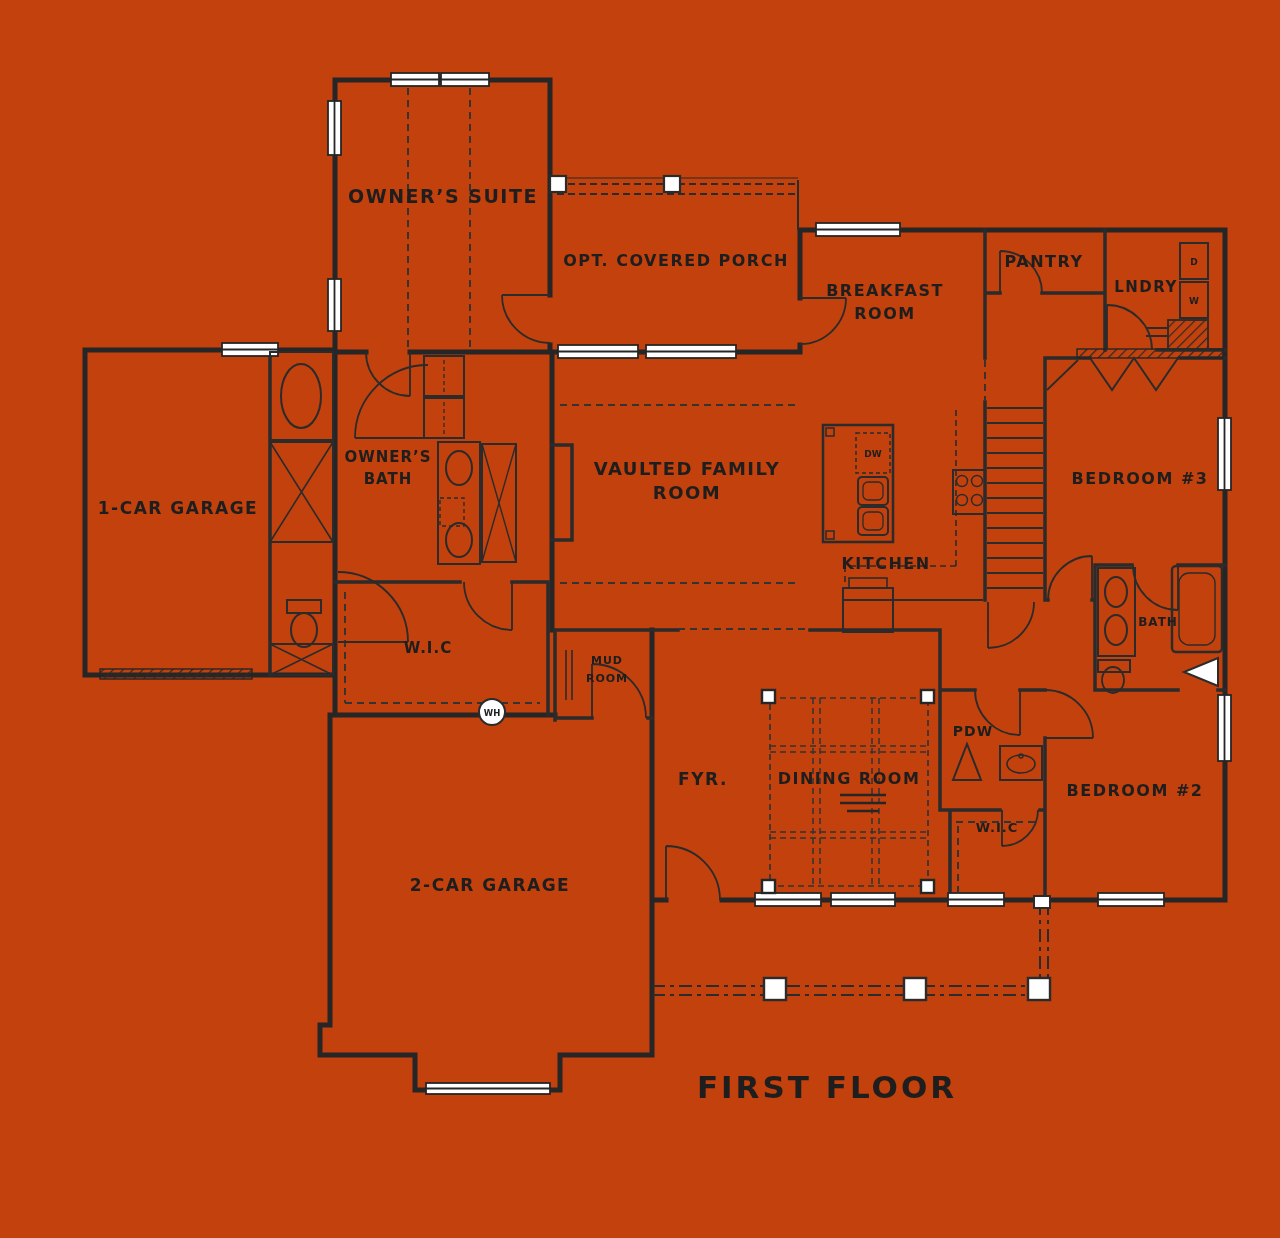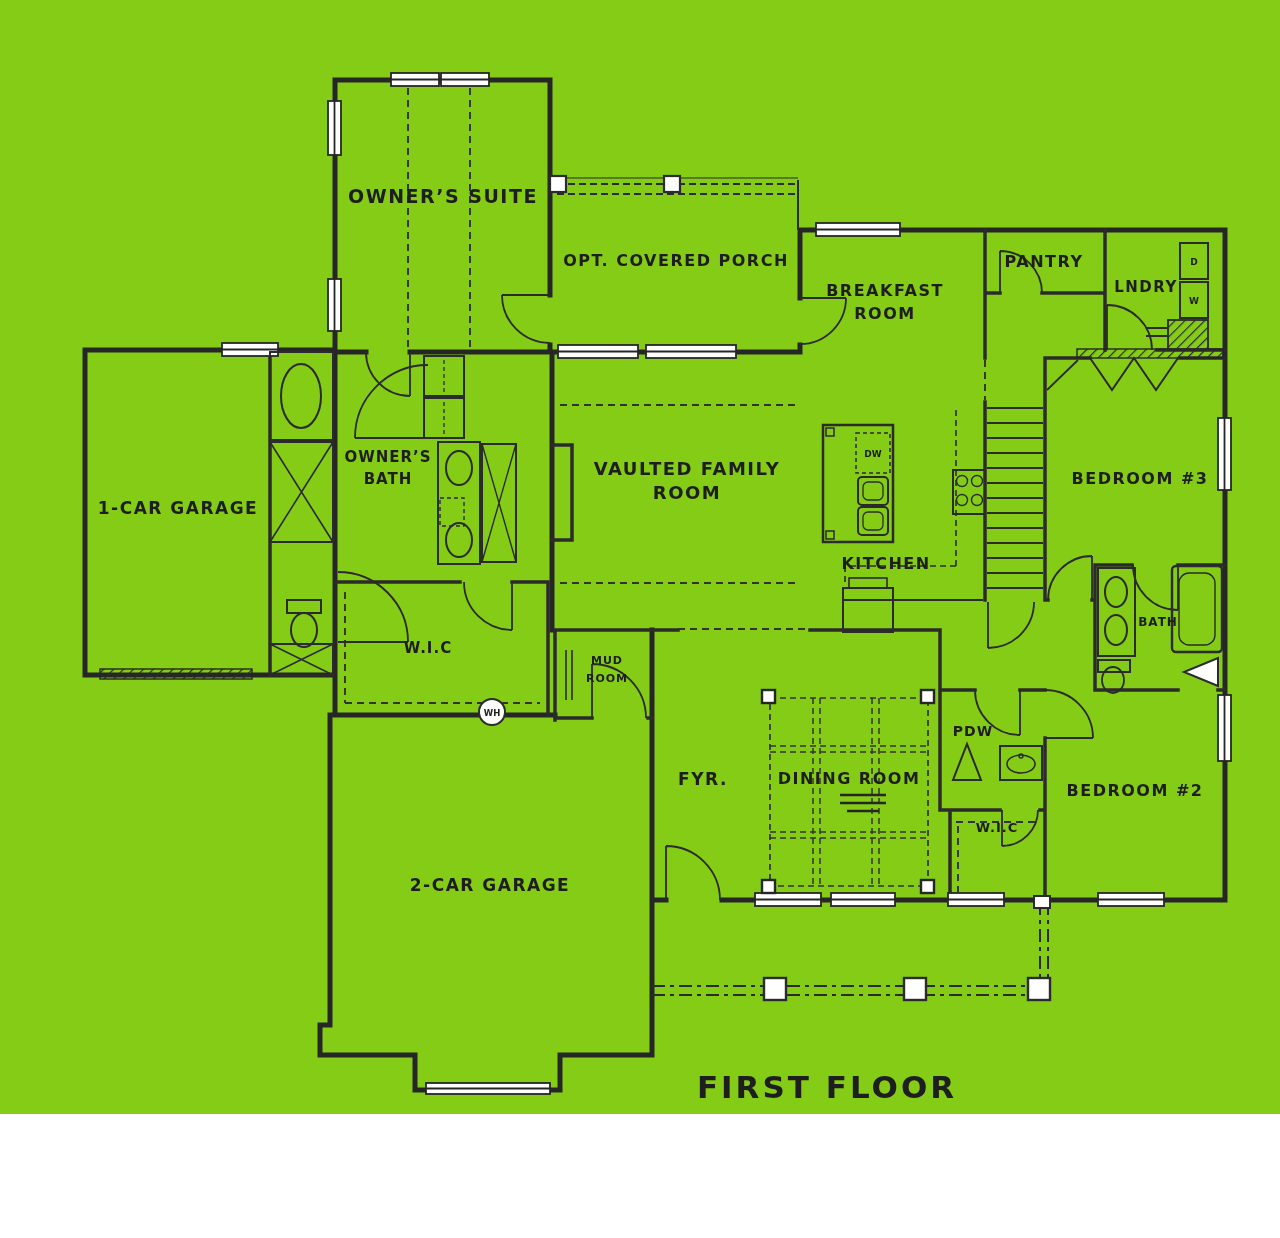--- a/index.html
+++ b/index.html
@@ -1,16 +1,16 @@
 <!DOCTYPE html>
 <html><head>
 <meta charset="utf-8">
 <style>
   html,body{margin:0;padding:0;background:#ffffff;}
-  .plan-wrap{width:1280px;height:1114px;background:#84cc16;position:relative;overflow:hidden;}
+  .plan-wrap{width:1280px;height:1238px;background:#c2410c;position:relative;overflow:hidden;}
   svg{display:block;}
   text{font-family:"DejaVu Sans", sans-serif;font-weight:bold;fill:#1e1e1e;}
   .room-label{letter-spacing:1.5px;}
   .small-label{letter-spacing:1px;}
   .title-label{letter-spacing:3px;}
 </style>
 </head>
 <body>
 
 <div class="plan-wrap">

